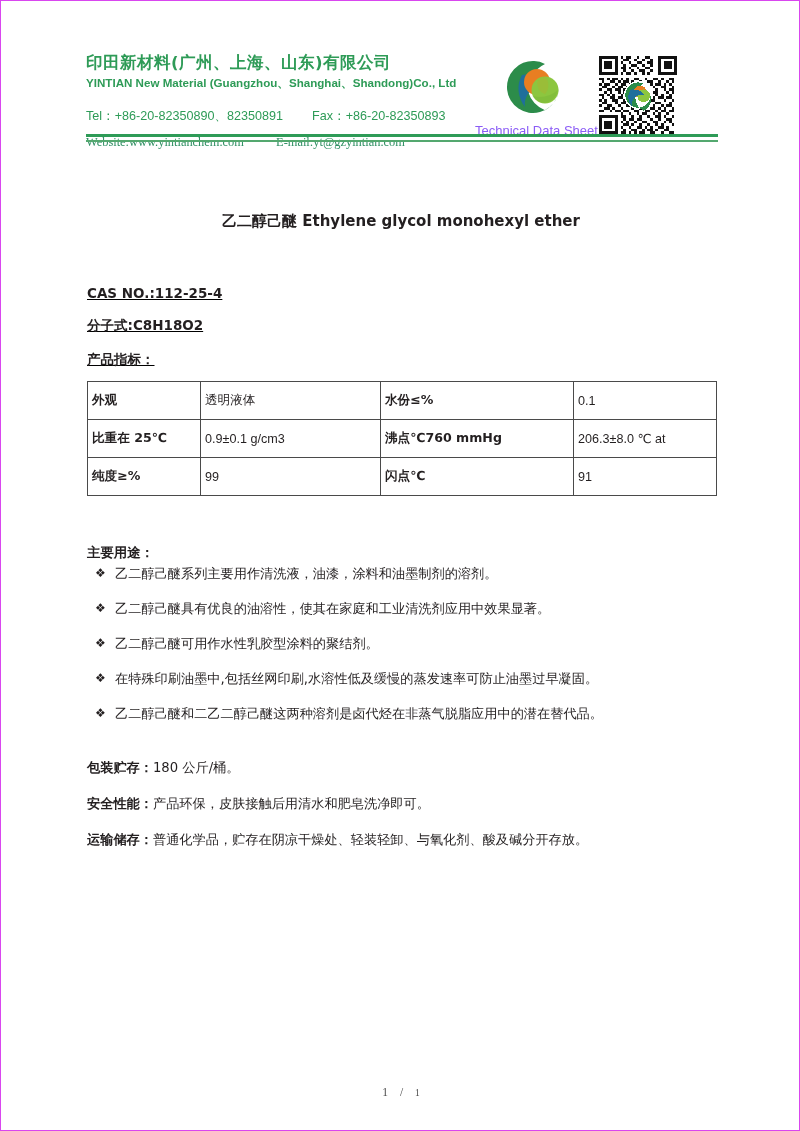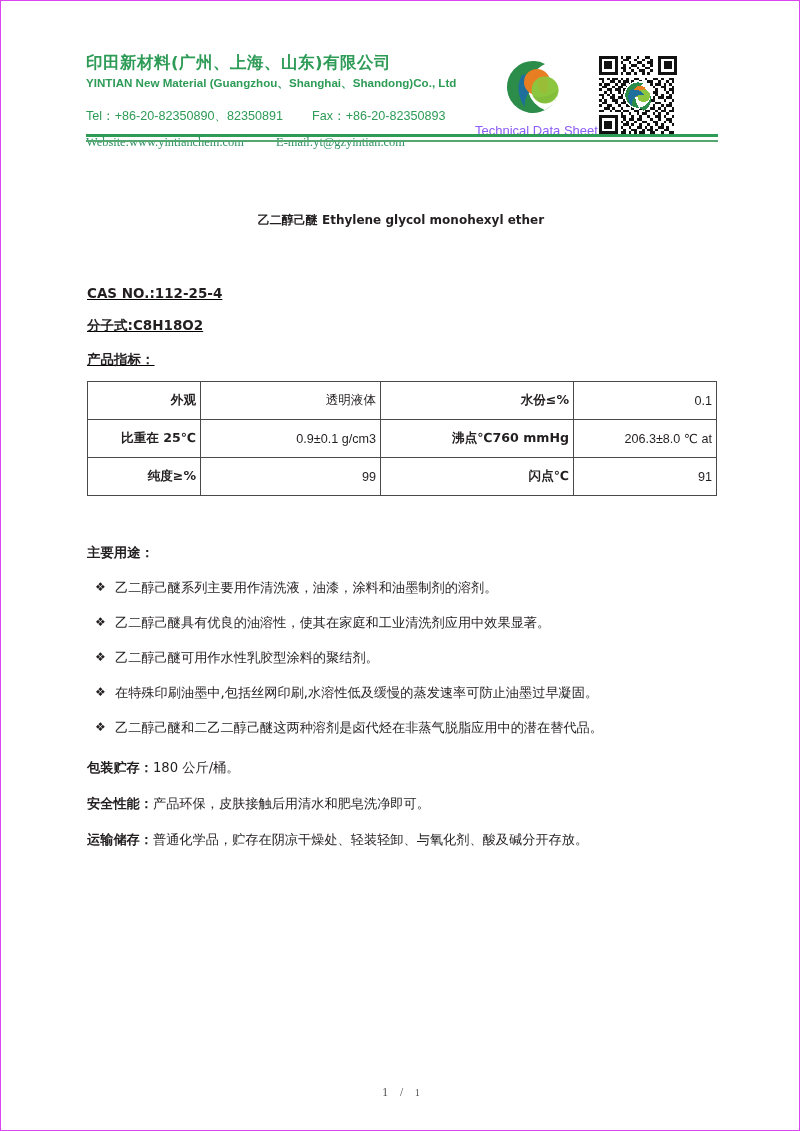--- a/index.html
+++ b/index.html
@@ -114,21 +114,21 @@
   }
 
   
   .doc-title {
     position: absolute;
     left: 0;
     top: 211px;
     width: 800px;
     text-align: center;
     font-family: "DejaVu Sans", sans-serif;
-    font-size: 12px;
+    font-size: 15px;
     font-weight: bold;
     color: #231f20;
   }
 
   
   .meta {
     position: absolute;
     left: 86px;
     top: 284px;
     width: 600px;
@@ -148,21 +148,21 @@
     position: absolute;
     left: 86px;
     top: 380px;
     width: 629px;
     border-collapse: collapse;
     table-layout: fixed;
   }
   .spec-table td {
     border: 1px solid #4a4a4a;
     height: 38px;
-    text-align: right;
+    text-align: left;
     vertical-align: middle;
     font-family: "DejaVu Sans", sans-serif;
     font-size: 12.6px;
     color: #231f20;
     padding: 0 4px;
     box-sizing: border-box;
   }
   .spec-table td.k {
     font-weight: bold;
   }
@@ -180,21 +180,21 @@
     position: absolute;
     left: 86px;
     top: 543px;
     width: 640px;
   }
   .section-head {
     font-family: "DejaVu Sans", sans-serif;
     font-size: 13.4px;
     font-weight: bold;
     color: #231f20;
-    margin-bottom: 16px;
+    margin-bottom: 2px;
   }
   .bullet-row {
     display: flex;
     align-items: flex-start;
     margin-bottom: 16px;
   }
   .bullet-mark {
     width: 28px;
     flex: 0 0 28px;
     font-family: "DejaVu Sans", sans-serif;

